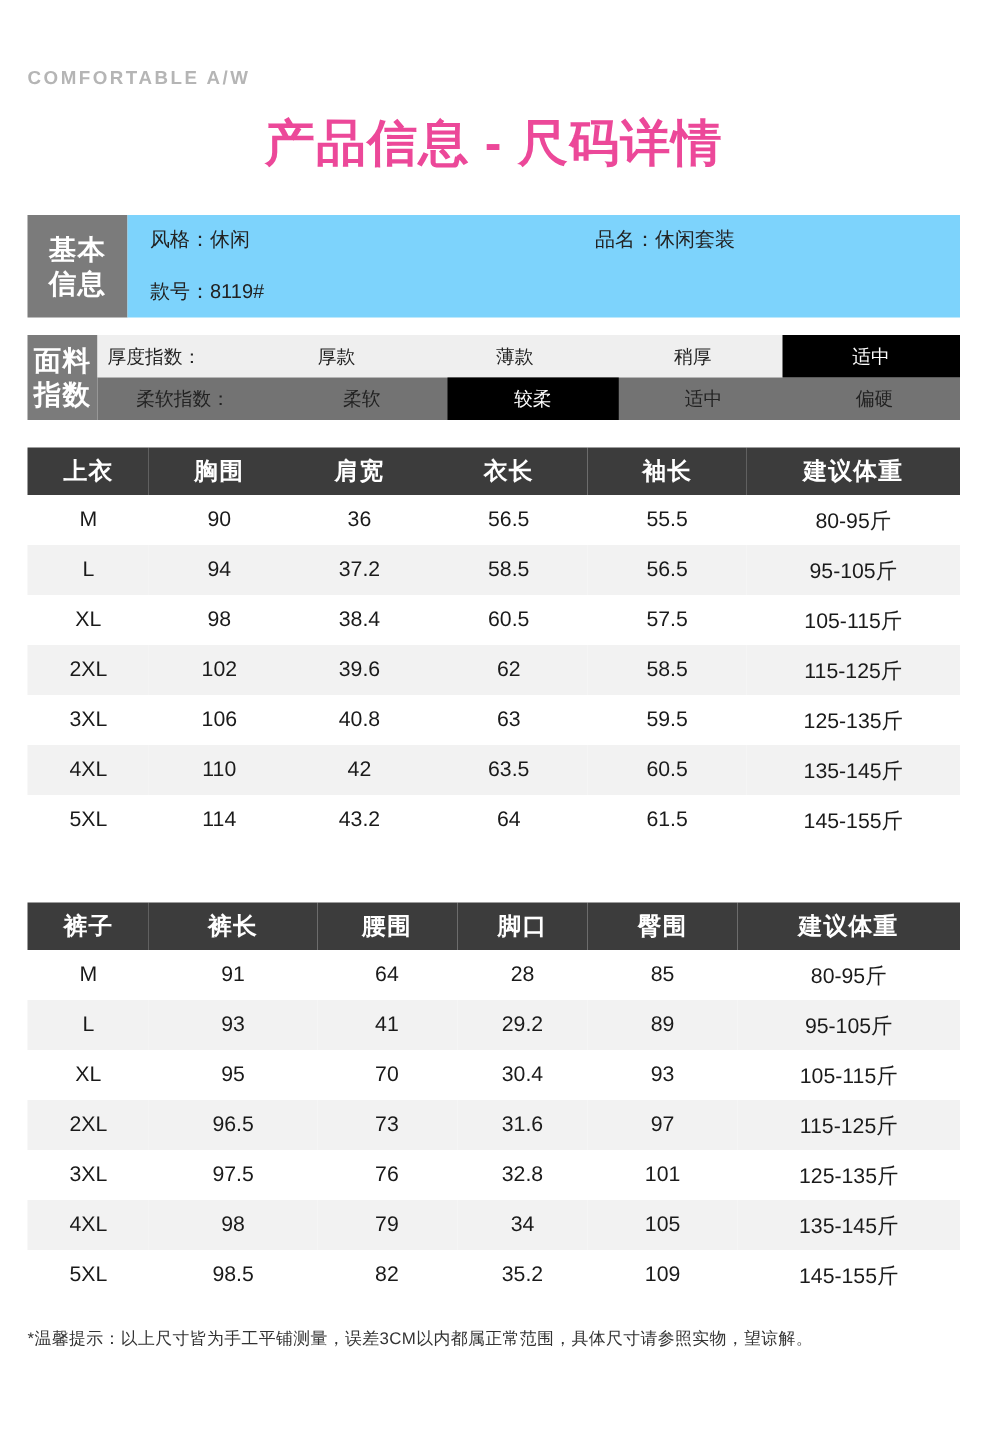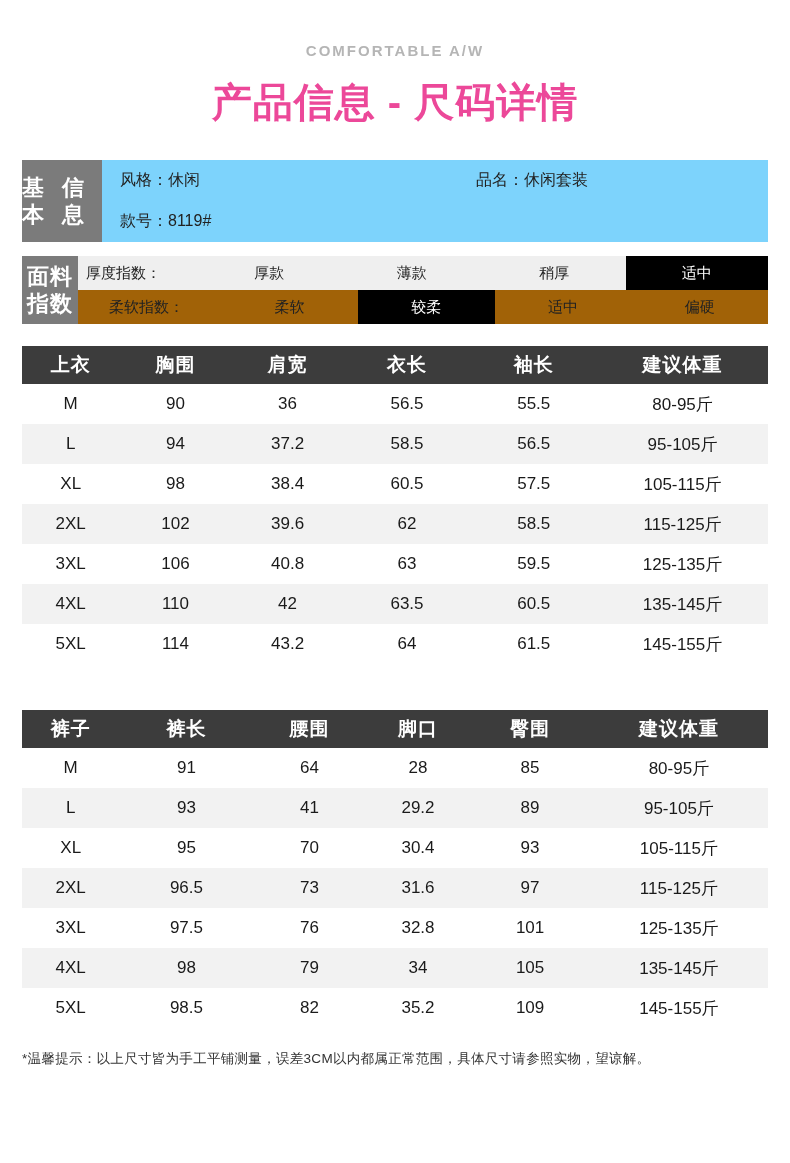--- a/index.html
+++ b/index.html
@@ -17,26 +17,25 @@
   .page {
     width: 790px;
     height: 1163px;
     position: relative;
     box-sizing: border-box;
     padding: 0 22px;
   }
 
   
   .eyebrow {
-    text-align: center;
     color: #b5b5b5;
     font-size: 15px;
     font-weight: bold;
     letter-spacing: 2px;
-    padding-top: 42px;
+    padding-top: 54px;
   }
   .main-title {
     text-align: center;
     font-size: 40px;
     font-weight: bold;
     letter-spacing: 1px;
     color: #ec4899;
     margin-top: 16px;
     margin-bottom: 30px;
   }
@@ -49,21 +48,21 @@
   }
   .block-label {
     width: 80px;
     min-height: 82px;
     background: #7b7b7b;
     color: #ffffff;
     font-size: 22px;
     font-weight: bold;
     line-height: 1.25;
     display: flex;
-    flex-direction: row;
+    flex-direction: column;
     align-items: center;
     justify-content: center;
     letter-spacing: 1px;
     flex: none;
   }
   .block-body {
     flex: 1;
     background: #7dd3fc;
     display: flex;
     flex-direction: column;
@@ -109,21 +108,21 @@
   }
   .fabric-rows {
     flex: 1;
   }
   .fabric-row {
     display: flex;
     align-items: stretch;
     height: 34px;
   }
   .fabric-row.light { background: #efefef; }
-  .fabric-row.dark  { background: #a16207; padding-left: 23px; }
+  .fabric-row.dark  { background: #737373; padding-left: 23px; }
   .fabric-row .f-key {
     width: 120px;
     flex: none;
     display: flex;
     align-items: center;
     justify-content: flex-start;
     padding-left: 8px;
     box-sizing: border-box;
     font-size: 15px;
     color: #222222;

